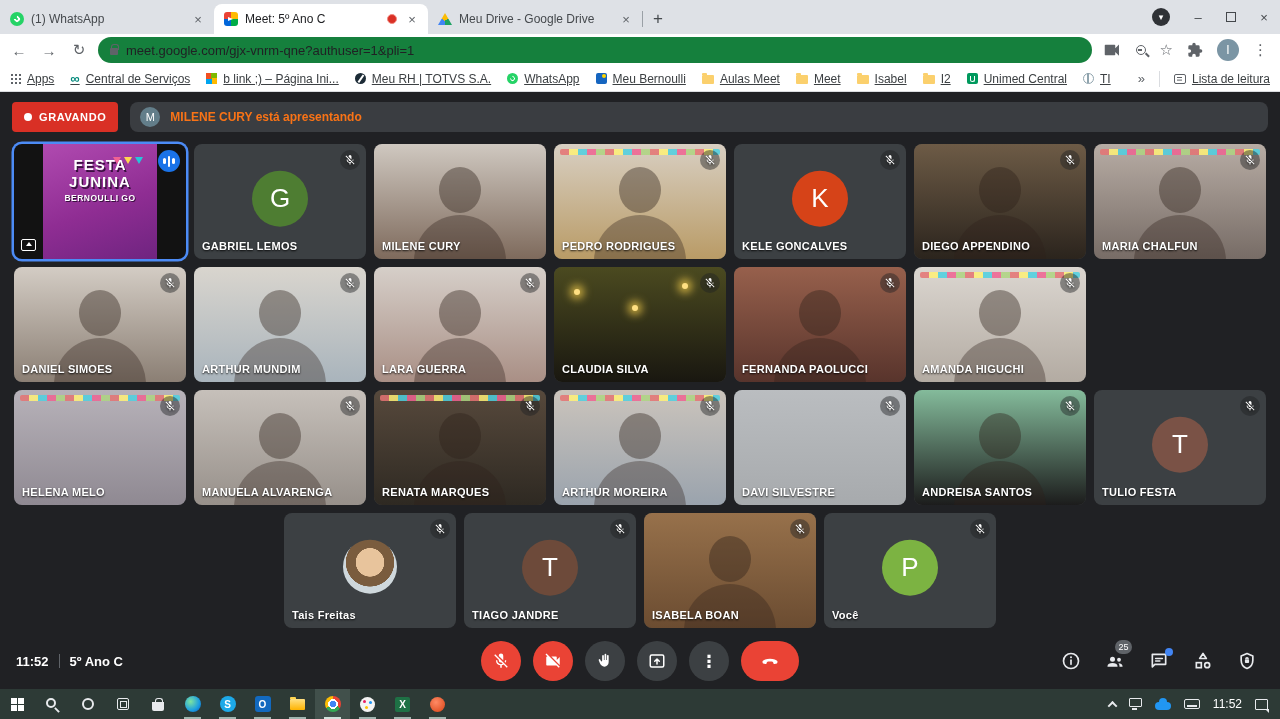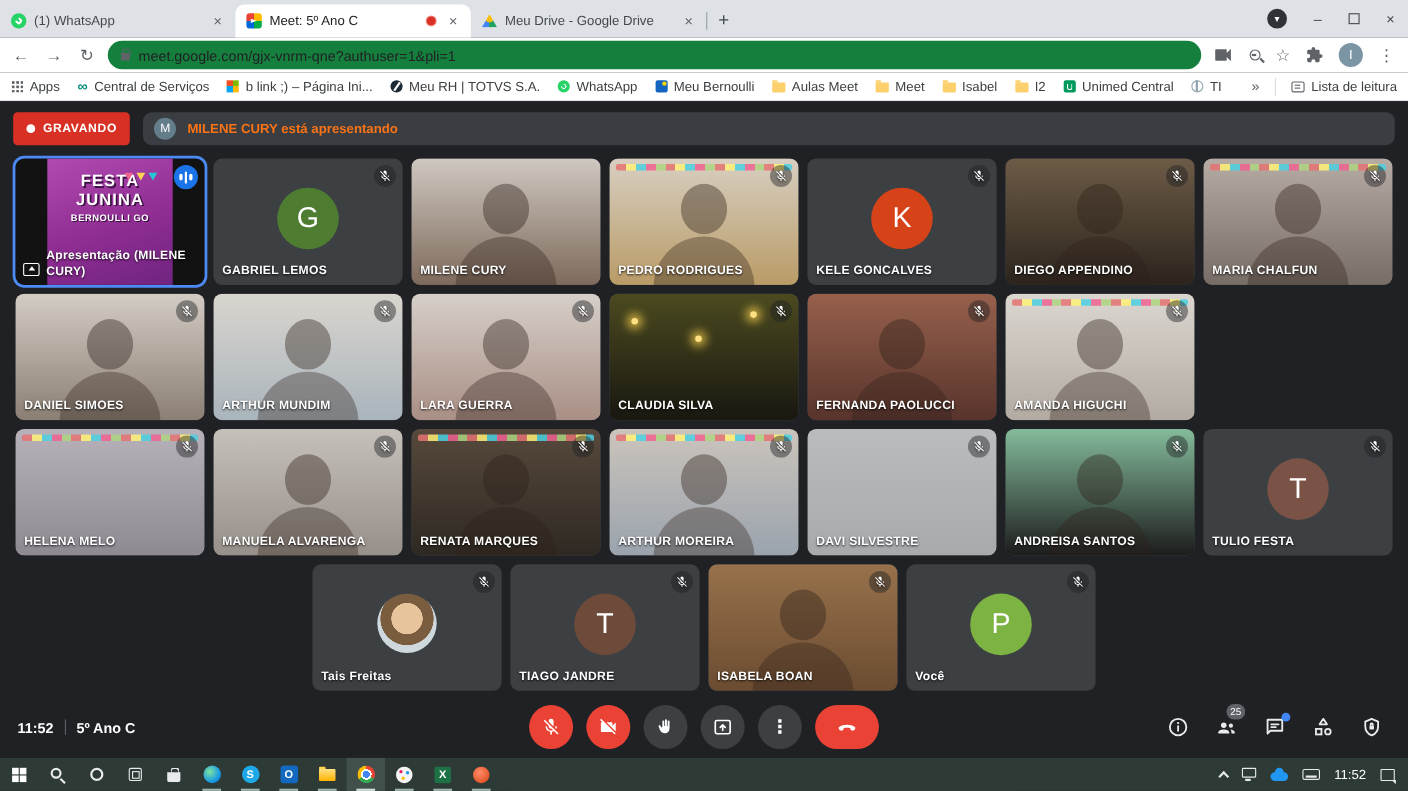--- a/index.html
+++ b/index.html
@@ -33,21 +33,21 @@
   .zoom-icon { width:10px; height:10px; border:1.6px solid #5f6368; border-radius:50%; position:relative; }
   .zoom-icon::before { content:''; position:absolute; left:1px; top:3px; width:4px; height:1.5px; background:#5f6368; }
   .zoom-icon::after { content:''; position:absolute; left:8px; top:8px; width:5px; height:1.6px; background:#5f6368; transform:rotate(45deg); }
   .star-icon { font-size:15px; color:#5f6368; }
   .avatar-chip { width:22px; height:22px; border-radius:50%; background:#7b95a4; color:#fff; font-size:12px;
     display:flex; align-items:center; justify-content:center; }
   .dots-icon { font-size:15px; color:#5f6368; }
 
   .bookmarks { height:26px; background:#fff; display:flex; align-items:center; padding:0 10px; gap:16px;
     border-bottom:1px solid #dadce0; }
-  .bm-item { display:flex; align-items:center; gap:6px; font-size:12px; color:#3c4043; white-space:nowrap; }
+  .bm-item { display:flex; align-items:center; gap:6px; font-size:12px; color:#3c4043; white-space:nowrap;text-decoration:underline; }
   .bm-sep { width:1px; height:16px; background:#dadce0; }
   .bm-right { margin-left:auto; display:flex; align-items:center; gap:14px; }
   .bm-overflow { font-size:13px; color:#5f6368; }
 
   
   .bm-apps { width:11px; height:11px; background-image:radial-gradient(circle,#5f6368 1.3px,transparent 1.5px); background-size:4px 4px; }
   .bm-infinity { color:#00897b; font-size:13px; font-weight:bold; line-height:11px; }
   .bm-ms { width:11px; height:11px; background:conic-gradient(#7fba00 0 25%,#ffb900 0 50%,#00a4ef 0 75%,#f25022 0); }
   .bm-totvs { width:11px; height:11px; border-radius:50%; background:#1c2b36; position:relative; }
   .bm-totvs::after { content:''; position:absolute; left:5px; top:1px; width:1.5px; height:9px; background:#fff; transform:rotate(35deg); }
@@ -320,21 +320,20 @@
               <div class="slide-l3">BERNOULLI GO</div>
             </div>
             <div class="slide-flags">
               <span class="flag" style="border-top: 7px solid rgb(240, 98, 146);"></span>
               <span class="flag" style="border-top: 7px solid rgb(255, 213, 79);"></span>
               <span class="flag" style="border-top: 7px solid rgb(38, 198, 218);"></span>
             </div>
           </div>
           <div class="pres-label">
             <span class="present-glyph"></span>
-            <span class="tile-name" style="position: static;">Apresentação (MILENE CURY)</span>
           </div>
           <div class="audio-badge">
             <span></span>
             <span></span>
             <span></span>
           </div>
         </div>
         <div class="tile">
           <div class="avatar-circle" style="background: rgb(78, 125, 50);">G</div>
           <div class="tile-name">GABRIEL LEMOS</div>

